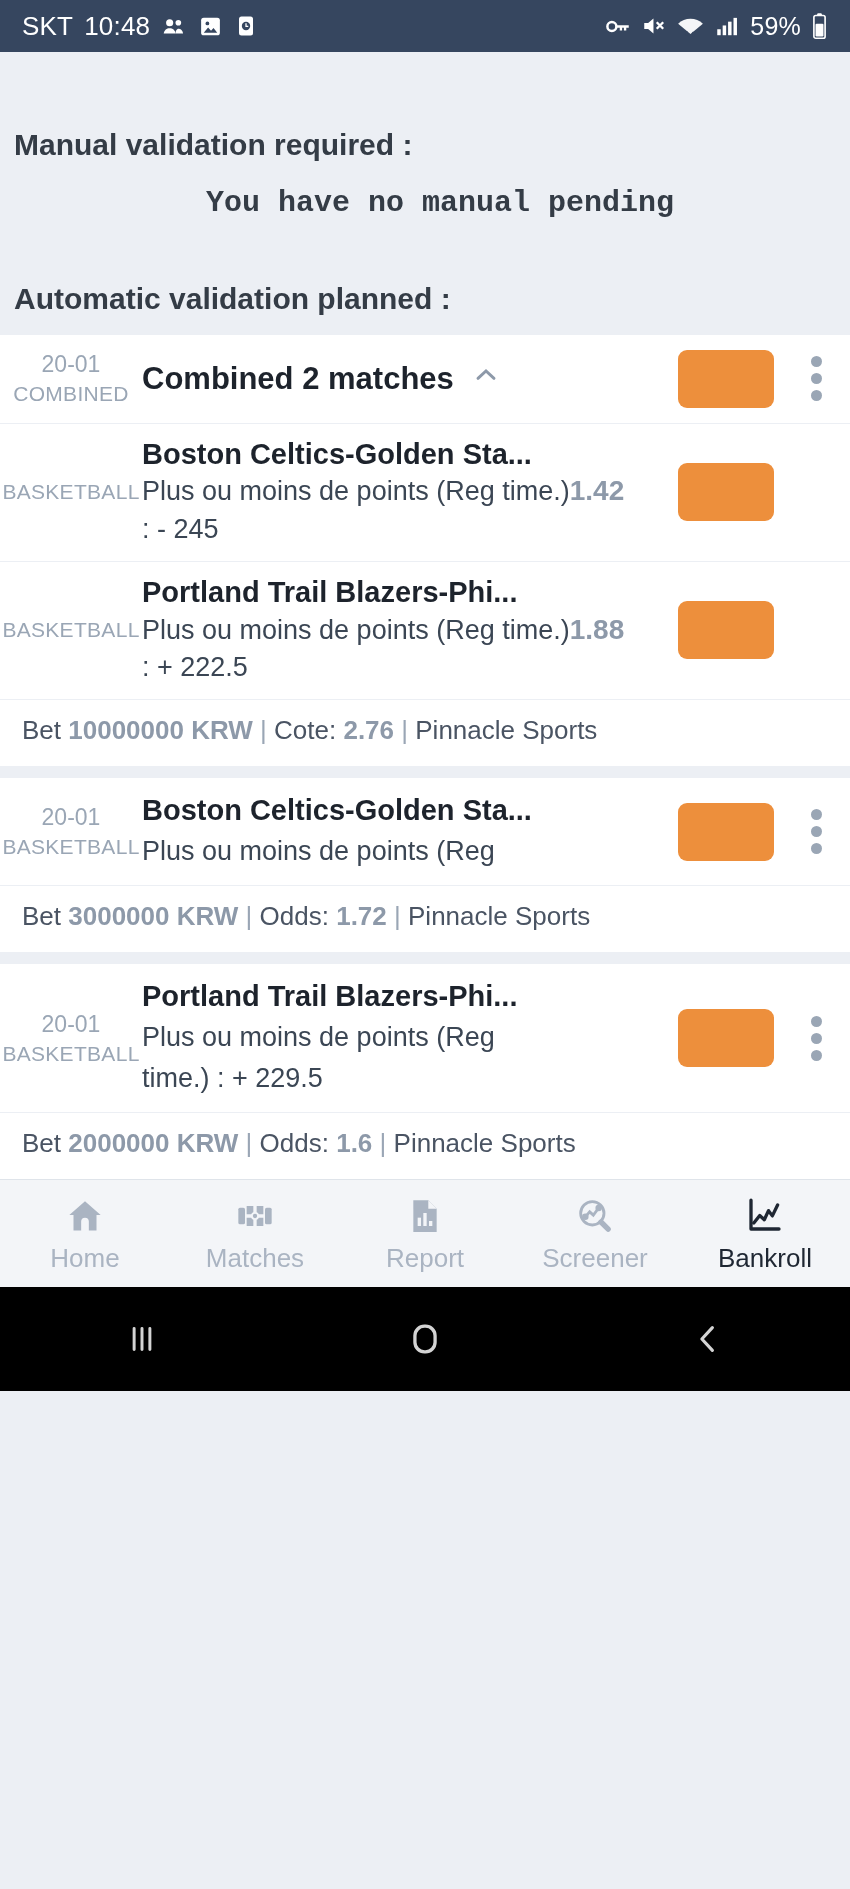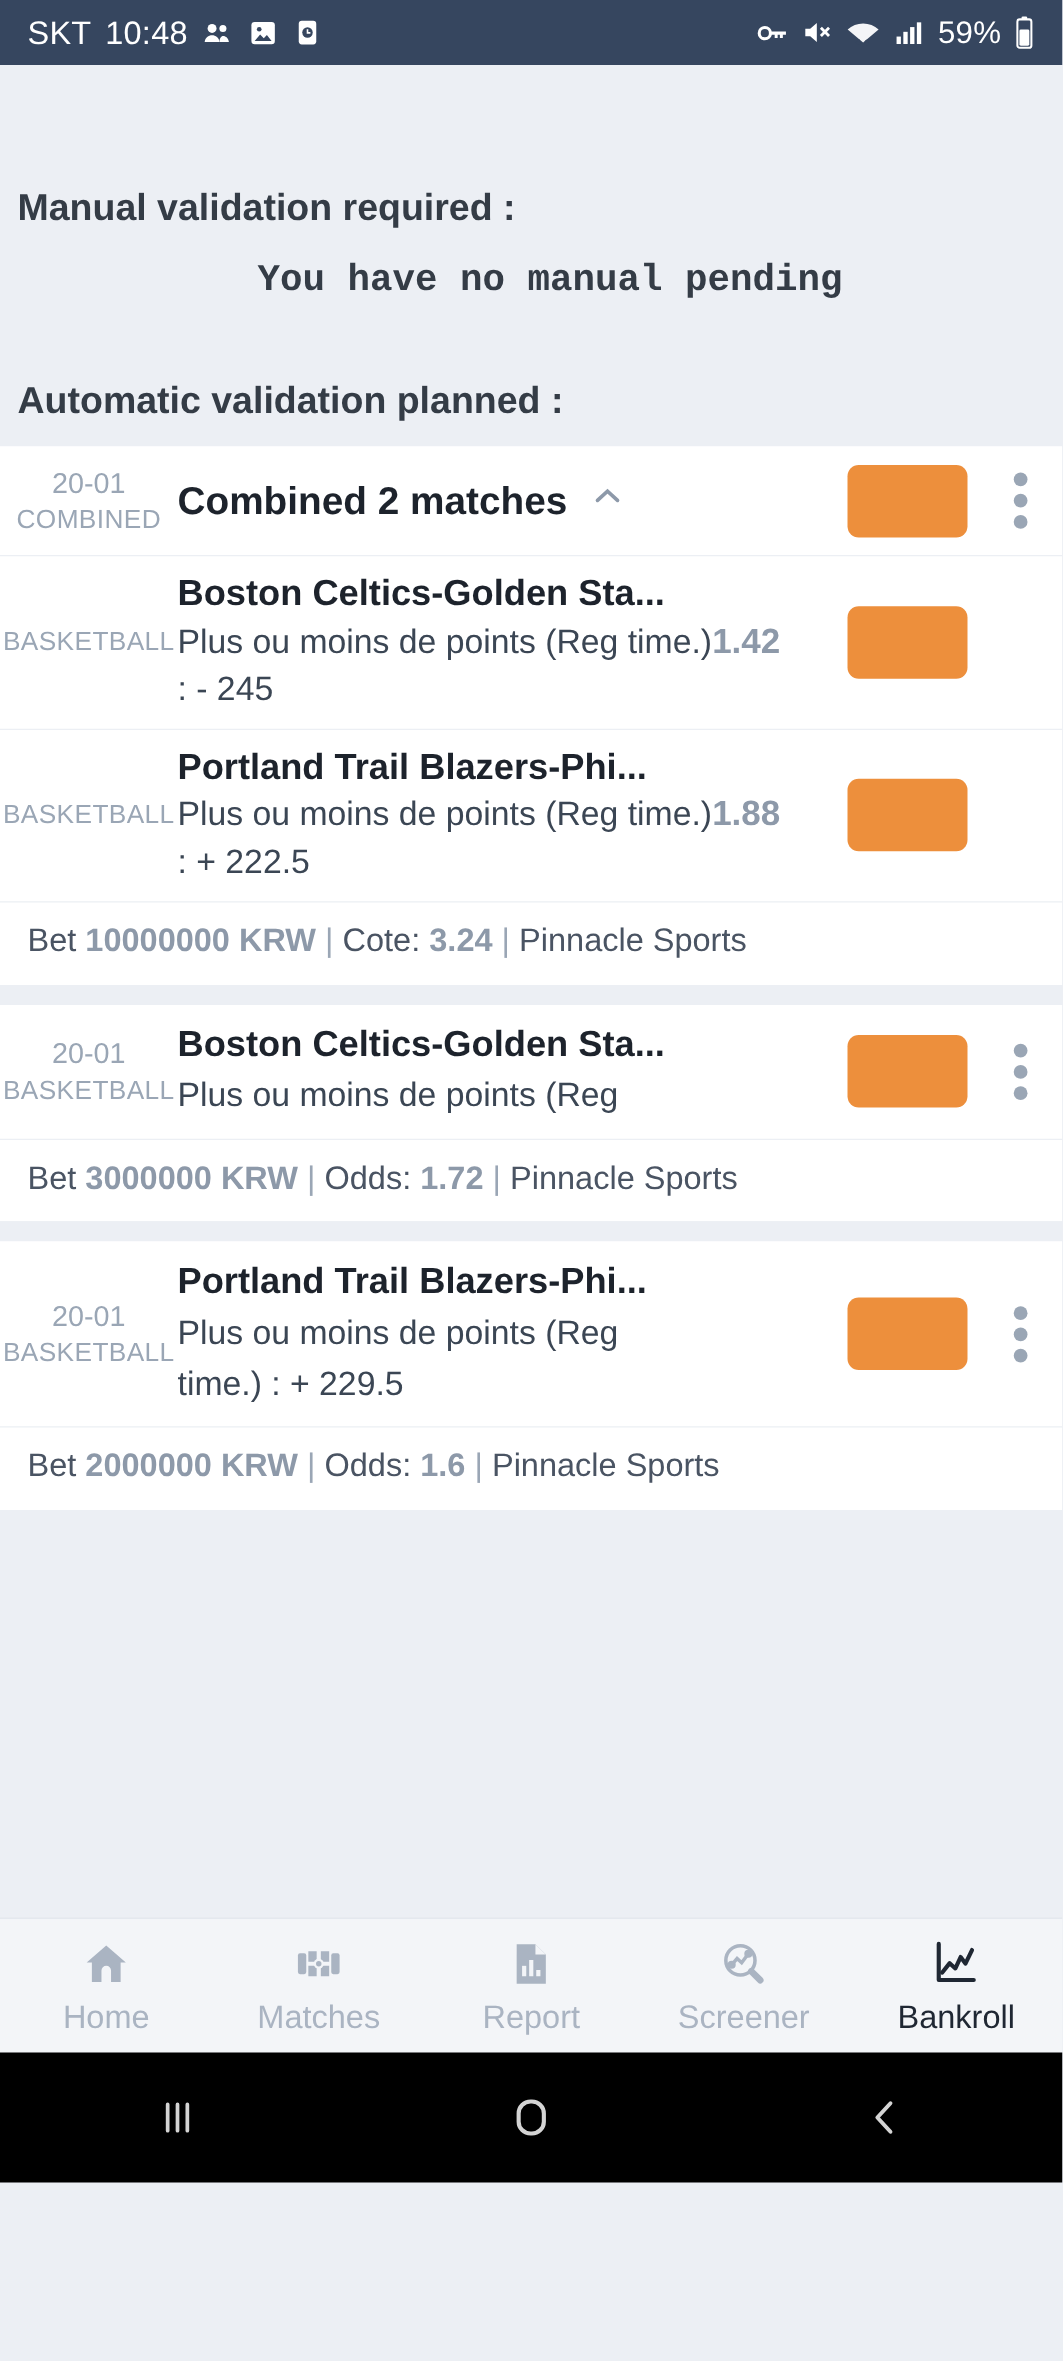--- a/index.html
+++ b/index.html
@@ -3,21 +3,21 @@
 <meta charset="utf-8">
 <style>
   * { margin:0; padding:0; box-sizing:border-box; }
   html,body { width:850px; height:1889px; }
   body {
     font-family:"Liberation Sans", sans-serif;
     background:#eceff4;
     color:#2f3a4a;
     overflow:hidden;
   }
-  .phone { width:850px; height:1746px; display:flex; flex-direction:column; background:#eceff4; }
+  .phone { width:850px; height:1391px; display:flex; flex-direction:column; background:#eceff4; }
 
   
   .statusbar {
     height:52px; background:#36465f; color:#ffffff;
     display:flex; align-items:center; padding:0 22px;
     font-size:26px; letter-spacing:.2px; flex:0 0 52px;
   }
   .sb-left { display:flex; align-items:center; gap:11px; }
   .sb-carrier { font-size:26px; }
   .sb-time { font-size:26px; }
@@ -255,21 +255,21 @@
         </div>
         <button class="state-btn"></button>
         <div class="kebab-spacer"></div>
       </div>
 
       <div class="betline">
         <span>Bet</span>
         <b>10000000 KRW</b>
         <span class="sep">|</span>
         <span>Cote:</span>
-        <b>3.24</b>
+        <b>2.76</b>
         <span class="sep">|</span>
         <span>Pinnacle Sports</span>
       </div>
     </div>
 
     <div class="card-sep"></div>
 
     <div class="card">
       <div class="row">
         <div class="meta">

